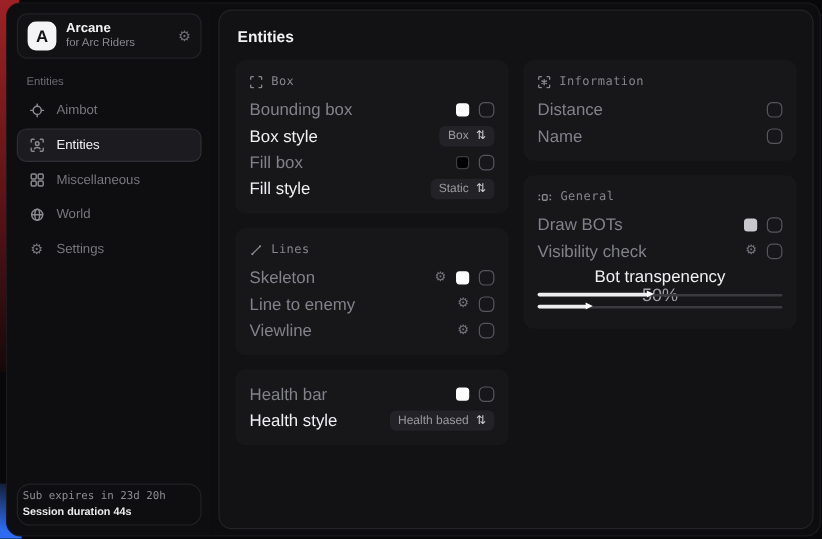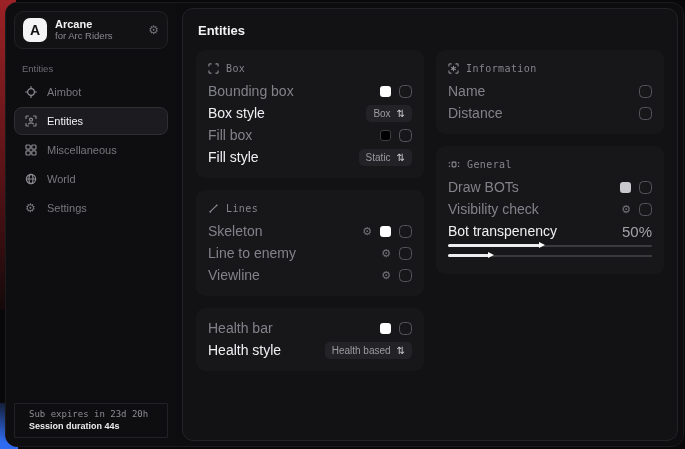--- a/index.html
+++ b/index.html
@@ -35,21 +35,21 @@
   .cat-label { font-size:9.5px; color:#6c6c72; margin:14px 0 4px 8px; }
   .side-item {
     display:flex; align-items:center; gap:10px; height:28px; padding:0 9px;
     border-radius:8px; border:1px solid transparent; color:#77777d; font-size:11px;
     cursor:pointer; margin-bottom:1px;
   }
   .side-item .s-ico { width:13px; display:flex; justify-content:center; color:#77777d; font-size:12px; }
   .side-item.active { background:#1c1c20; border-color:#2e2e34; color:#f2f2f4; }
   .side-item.active .s-ico { color:#e8e8ec; }
   .side-spacer { flex:1; }
-  .sub-card { border:1px solid #222226; border-radius:1px; padding:5px 14px 6px; }
+  .sub-card { border:1px solid #222226; border-radius:11px; padding:5px 4px 6px; }
   .sub-line1 { font-family:"DejaVu Sans Mono", monospace; font-size:9px; color:#8d8d93; white-space:nowrap; }
   .sub-line2 { font-size:9px; font-weight:700; color:#ececef; margin-top:2px; }
   
   .main-wrap { flex:1; padding:5px 5px 5px 6px; }
   .main-panel {
     width:100%; height:100%; background:#121215; border:1px solid #232327;
     border-radius:11px; padding:12px 13px; overflow:hidden;
   }
   .page-title { font-size:13px; font-weight:700; color:#f2f2f4; margin:2px 0 12px 2px; }
   .grid { display:flex; gap:12px;text-align:right; }
@@ -66,21 +66,21 @@
   .swatch { width:11px; height:11px; border-radius:3px; cursor:pointer; }
   .swatch.dark { border:1px solid #3c3c42; }
   .checkbox { width:13px; height:13px; border:1.5px solid #55555c; border-radius:4.5px; cursor:pointer; background:transparent; }
   .pill {
     display:flex; align-items:center; gap:6px; background:#232327; border-radius:5px;
     height:17px; padding:0 7px; cursor:pointer;
   }
   .pill-text { font-size:10px; color:#9a9aa1; }
   .pill-ico { font-size:10px; color:#cfcfd4; }
   .slider-block { margin:2px 0 7px; }
-  .slider-block .row { height:18px; }
+  .slider-block .row { height:18px;flex-direction:column; }
   .r-value { font-size:15px; color:#a2a2a8; }
   .track { position:relative; height:3px; margin-top:4px; }
   .track-bg { position:absolute; left:0; right:0; top:1px; height:2px; background:#3a3a3f; border-radius:1px; }
   .track-fill { position:absolute; left:0; top:0; height:3px; background:#ededf0; border-radius:2px; }
   .thumb { position:absolute; right:-5px; top:-2px; width:0; height:0;
            border-left:6px solid #fff; border-top:3.5px solid transparent; border-bottom:3.5px solid transparent; }
   svg { display:block; }
 </style>
 </head>
 <body>
@@ -263,27 +263,27 @@
               <div class="card-head">
                 <span class="c-ico">
                   <svg width="11" height="11" viewBox="0 0 12 12">
                     <path d="M1 3.4V1.8A.8.8 0 011.8 1h1.6M8.6 1h1.6a.8.8 0 01.8.8v1.6M11 8.6v1.6a.8.8 0 01-.8.8H8.6M3.4 11H1.8a.8.8 0 01-.8-.8V8.6" stroke="#8a8a90" stroke-width="1.2" fill="none" stroke-linecap="round"></path>
                     <path d="M6 3.6v4.8M3.9 4.8l4.2 2.4M8.1 4.8L3.9 7.2" stroke="#8a8a90" stroke-width="1.2" fill="none" stroke-linecap="round"></path>
                   </svg>
                 </span>
                 <span class="card-title">Information</span>
               </div>
               <div class="row">
+                <span class="r-label">Distance</span>
+                <div class="controls">
+                  <span class="checkbox"></span>
+                </div>
+              </div>
+              <div class="row">
                 <span class="r-label">Name</span>
-                <div class="controls">
-                  <span class="checkbox"></span>
-                </div>
-              </div>
-              <div class="row">
-                <span class="r-label">Distance</span>
                 <div class="controls">
                   <span class="checkbox"></span>
                 </div>
               </div>
             </div>
             <div class="card">
               <div class="card-head">
                 <span class="c-ico">
                   <svg width="12" height="11" viewBox="0 0 13 12">
                     <rect x="4.4" y="3.4" width="4.2" height="5.2" rx="1" stroke="#8a8a90" stroke-width="1.2" fill="none" stroke-linecap="round"></rect>

